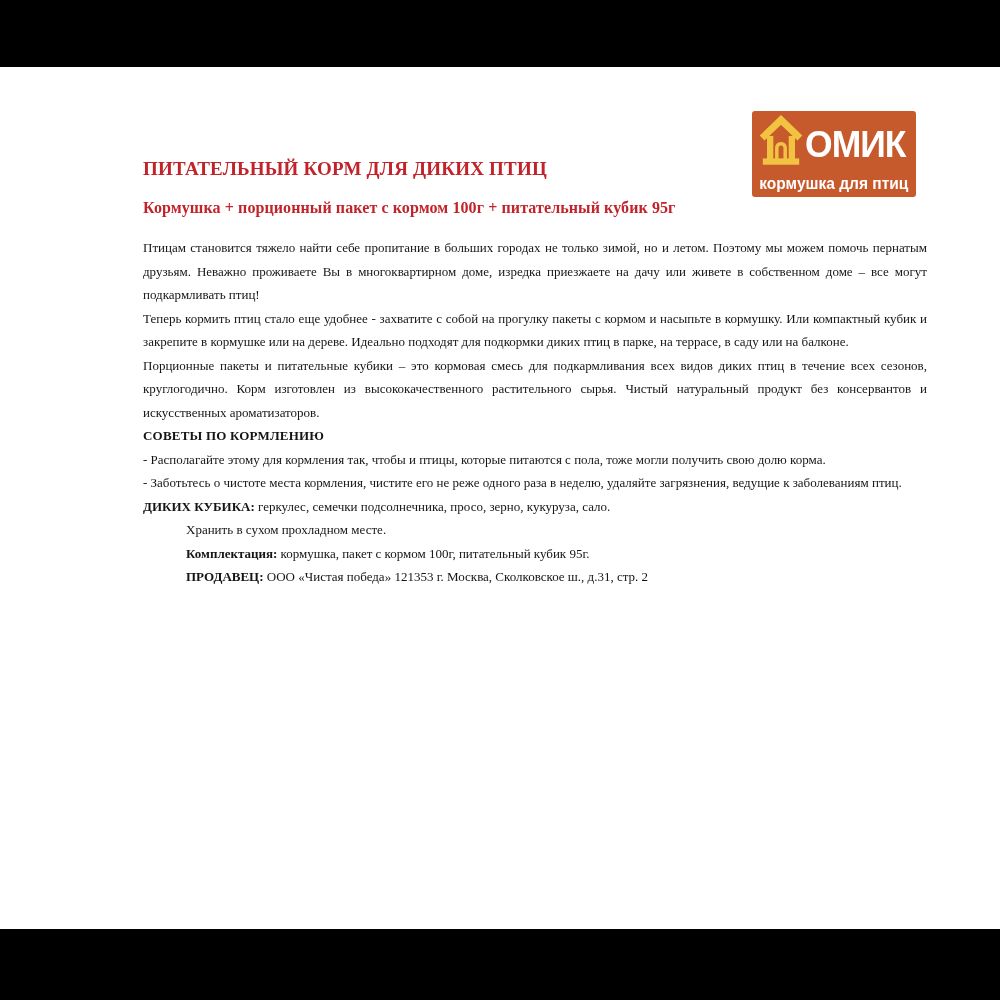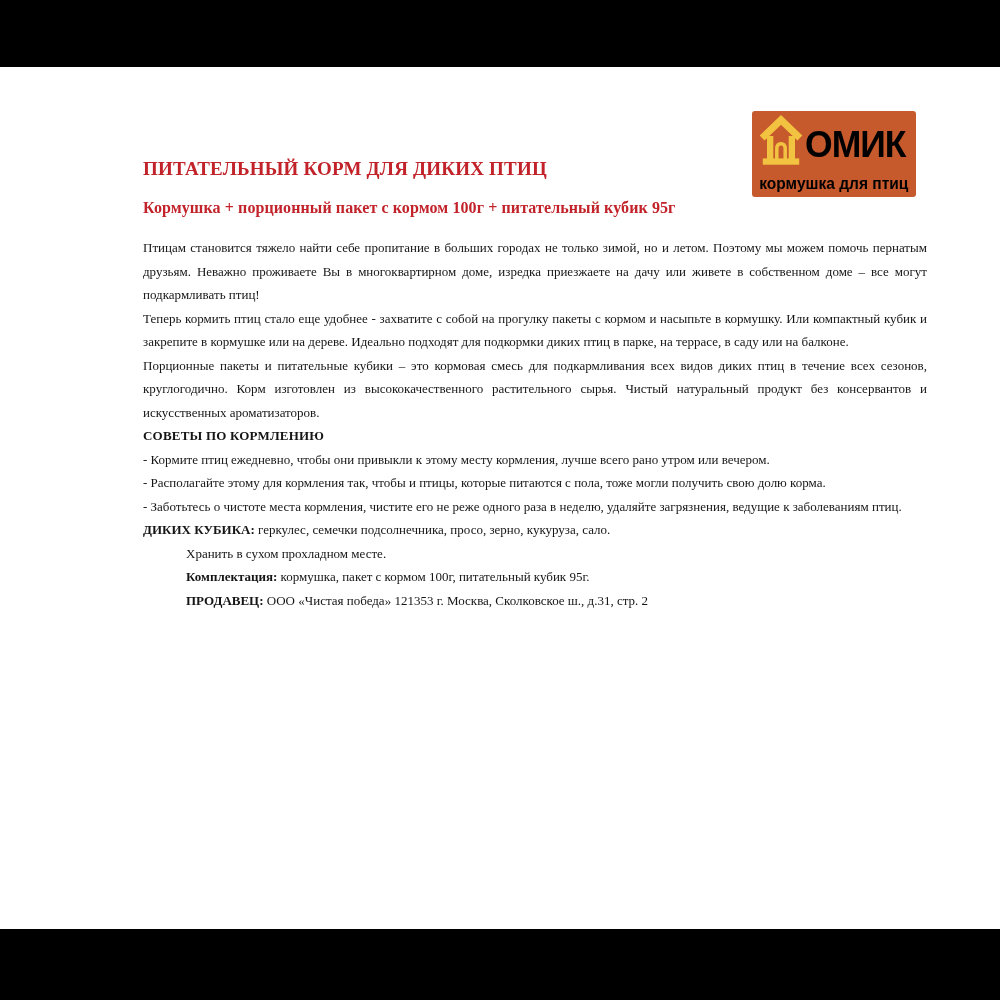--- a/index.html
+++ b/index.html
@@ -4,21 +4,21 @@
 <style>
   html,body{margin:0;padding:0;background:#ffffff;}
   .stage{position:relative;width:1000px;height:1000px;background:#ffffff;overflow:hidden;
          font-family:"Liberation Serif", serif;}
   .letterbox{position:absolute;left:0;width:1000px;background:#000000;}
   .letterbox.top{top:0;height:67px;}
   .letterbox.bottom{top:929px;height:71px;}
 
   
   .logo{position:absolute;left:752px;top:111px;width:164px;height:86px;
-        background:#c75a2d;border-radius:3px;color:#000000;
+        background:#c75a2d;border-radius:3px;color:#ffffff;
         display:flex;flex-direction:column;align-items:center;box-sizing:border-box;
         padding:4px 4px 3px 4px;}
   .logo-row{display:flex;align-items:flex-end;gap:1px;height:56px;}
   .logo-house{width:46px;height:56px;display:block;}
   .logo-word{font-family:"Liberation Sans", sans-serif;font-weight:bold;
              font-size:37px;line-height:52px;letter-spacing:-1px;
              transform:scaleX(.96);transform-origin:left bottom;}
   .logo-tagline{font-family:"Liberation Sans", sans-serif;font-weight:bold;
                 font-size:16px;line-height:20px;letter-spacing:0;
                 transform:scaleX(.97);white-space:nowrap;margin-top:3px;}
@@ -64,21 +64,20 @@
 
   <h1 class="doc-title">ПИТАТЕЛЬНЫЙ КОРМ ДЛЯ ДИКИХ ПТИЦ</h1>
   <h2 class="doc-subtitle">Кормушка + порционный пакет с кормом 100г + питательный кубик 95г</h2>
 
   <div class="doc-body">
     <p>Птицам становится тяжело найти себе пропитание в больших городах не только зимой, но и летом. Поэтому мы можем помочь пернатым друзьям. Неважно проживаете Вы в многоквартирном доме, изредка приезжаете на дачу или живете в собственном доме – все могут подкармливать птиц!</p>
     <p>Теперь кормить птиц стало еще удобнее - захватите с собой на прогулку пакеты с кормом и насыпьте в кормушку. Или компактный кубик и закрепите в кормушке или на дереве. Идеально подходят для подкормки диких птиц в парке, на террасе, в саду или на балконе.</p>
     <p>Порционные пакеты и питательные кубики – это кормовая смесь для подкармливания всех видов диких птиц в течение всех сезонов, круглогодично. Корм изготовлен из высококачественного растительного сырья. Чистый натуральный продукт без консервантов и искусственных ароматизаторов.</p>
 
     <p class="section-heading">СОВЕТЫ ПО КОРМЛЕНИЮ</p>
-    <p>- Кормите птиц ежедневно, чтобы они привыкли к этому месту кормления, лучше всего рано утром или вечером.</p>
     <p>- Располагайте этому для кормления так, чтобы и птицы, которые питаются с пола, тоже могли получить свою долю корма.</p>
     <p>- Заботьтесь о чистоте места кормления, чистите его не реже одного раза в неделю, удаляйте загрязнения, ведущие к заболеваниям птиц.</p>
 
 
     <p><b>ДИКИХ КУБИКА:</b><span> геркулес, семечки подсолнечника, просо, зерно, кукуруза, сало.</span></p>
 
     <p class="single">Хранить в сухом прохладном месте.</p>
 
     <p class="single"><b>Комплектация:</b><span> кормушка, пакет с кормом 100г, питательный кубик 95г.</span></p>
 

